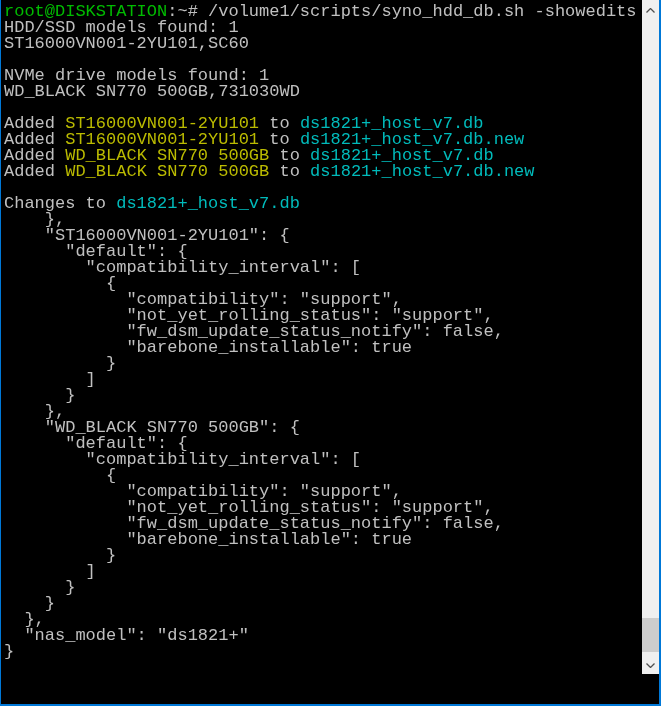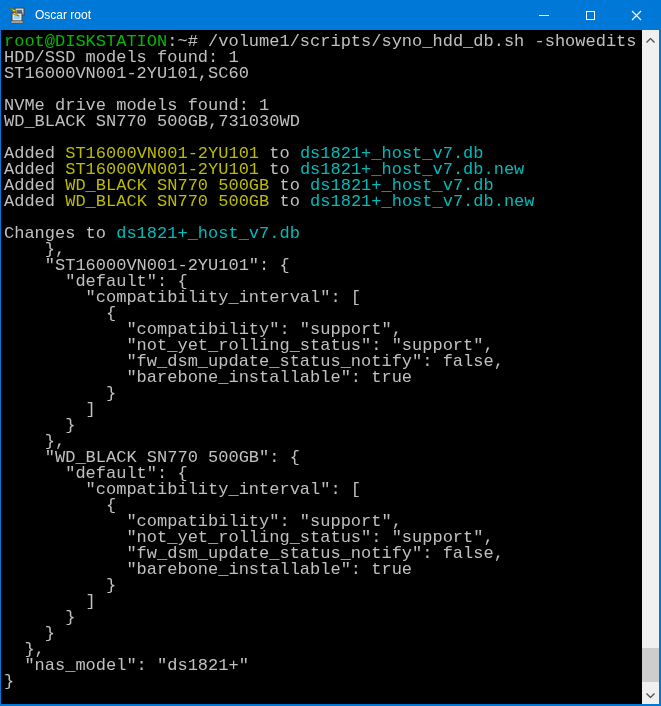--- a/index.html
+++ b/index.html
@@ -83,49 +83,20 @@
     width: 17px;
     height: 34px;
     background: var(--sb_thumb);
   }
 </style>
 </head>
 <body>
 
 <div class="window">
 
-  <div class="titlebar">
-    <span class="app-icon">
-      <svg width="18" height="18" viewBox="0 0 18 18">
-
-        <rect x="7" y="2" width="9" height="7" fill="#d4d0c8" stroke="#404040" stroke-width="1"></rect>
-        <rect x="9" y="4" width="5" height="3" fill="#3a6ea5"></rect>
-
-        <rect x="4" y="7" width="10" height="8" fill="#e8e4dc" stroke="#404040" stroke-width="1"></rect>
-        <rect x="6" y="9" width="6" height="4" fill="#9ad0f0"></rect>
-        <rect x="3" y="15" width="12" height="2" fill="#c0bcb4" stroke="#404040" stroke-width="0.5"></rect>
-
-        <path d="M2 2 L9 5 L6 6 L11 10 L4 7.5 L6.5 6.5 Z" fill="#ffee00" stroke="#806000" stroke-width="0.7"></path>
-      </svg>
-    </span>
-    <span class="title">Oscar root</span>
-    <div class="controls">
-      <div class="ctl-btn">
-        <div class="glyph-min"></div>
-      </div>
-      <div class="ctl-btn">
-        <div class="glyph-max"></div>
-      </div>
-      <div class="ctl-btn">
-        <svg width="11" height="11" viewBox="0 0 11 11">
-          <path d="M1 1 L10 10 M10 1 L1 10" stroke="#ffffff" stroke-width="1.2"></path>
-        </svg>
-      </div>
-    </div>
-  </div>
 
   <div class="body">
     <pre class="terminal" id="terminal"><span><span class="c-green">root@DISKSTATION</span><span class="c-fg">:~# /volume1/scripts/syno_hdd_db.sh -showedits</span></span>
 <span><span class="c-fg">HDD/SSD models found: 1</span></span>
 <span><span class="c-fg">ST16000VN001-2YU101,SC60</span></span>
 <span></span>
 <span><span class="c-fg">NVMe drive models found: 1</span></span>
 <span><span class="c-fg">WD_BLACK SN770 500GB,731030WD</span></span>
 <span></span>
 <span><span class="c-fg">Added </span><span class="c-yellow">ST16000VN001-2YU101</span><span class="c-fg"> to </span><span class="c-cyan">ds1821+_host_v7.db</span></span>

